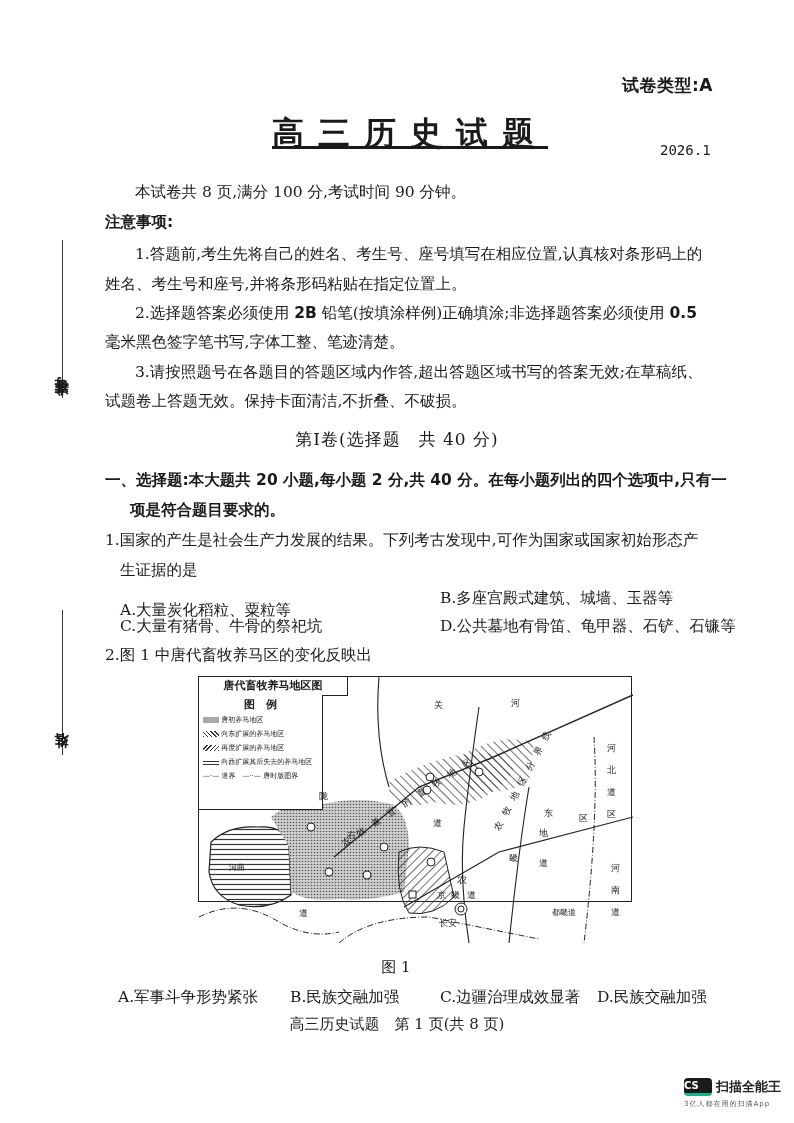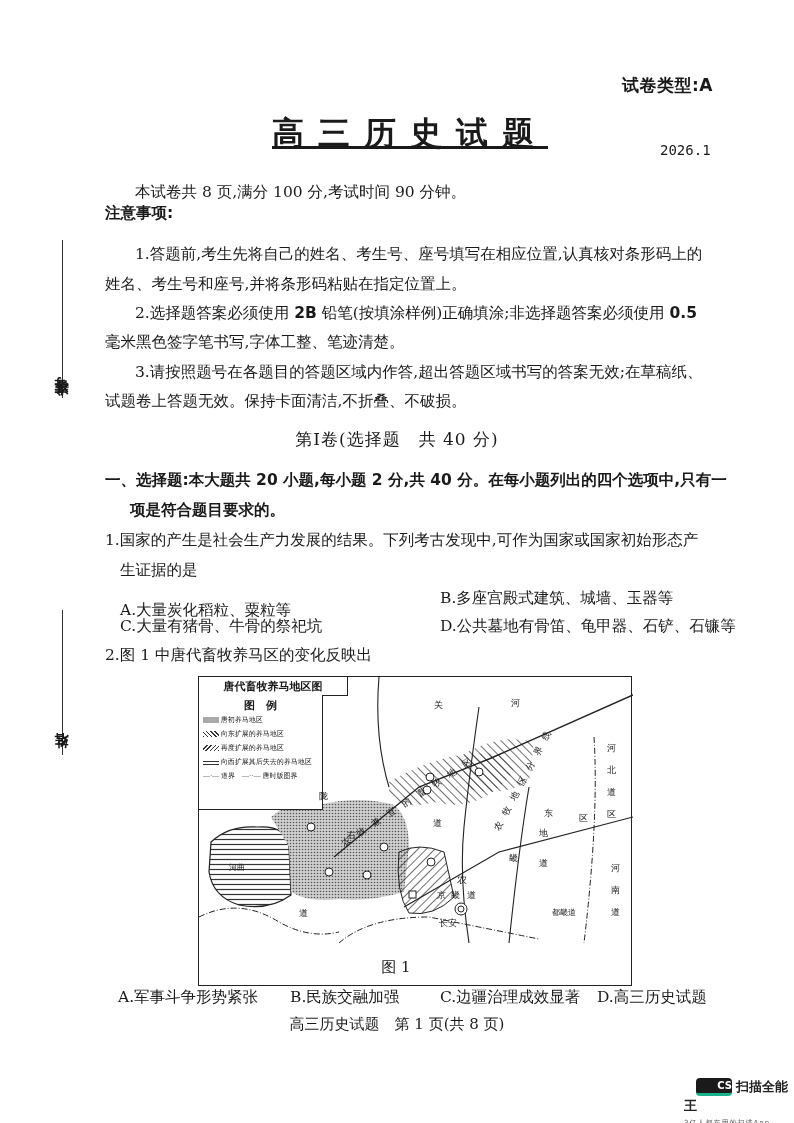--- a/index.html
+++ b/index.html
@@ -9,43 +9,43 @@
   }
   .abs { position:absolute; }
   .paper-type { left:622px; top:74px; font-size:17px; font-family:"DejaVu Sans","Liberation Sans",sans-serif; font-weight:bold; letter-spacing:0.5px; }
   .title { left:0; width:794px; top:112px; text-align:center; font-size:32px; font-weight:bold; letter-spacing:14px; padding-left:26px; box-sizing:border-box;text-decoration:underline;}
   .date { left:660px; top:142px; font-size:14px; font-family:"DejaVu Sans Mono","Liberation Mono",monospace; }
   .line { font-size:15.5px; line-height:20px; white-space:nowrap; }
   .bold { font-weight:bold; font-family:"DejaVu Sans","Liberation Sans",sans-serif; }
   .sec-title { left:0; width:794px; text-align:center; top:428px; font-size:17px; letter-spacing:1px; }
   .side-label { writing-mode:vertical-rl; transform:rotate(180deg); font-family:"DejaVu Sans","Liberation Sans",sans-serif; font-weight:bold; font-size:14px; letter-spacing:2px; }
   .side-line { width:1px; background:#333; }
-  .map { left:198px; top:676px; width:434px; height:310px; border:1.5px solid #222; box-sizing:border-box;font-family:Liberation Serif, serif; }
+  .map { left:198px; top:676px; width:434px; height:226px; border:1.5px solid #222; box-sizing:border-box; }
   .map svg { position:absolute; left:0; top:0; }
   .fig-caption { left:0; width:792px; text-align:center; top:958px; font-size:15px; }
   .footer { left:0; width:794px; text-align:center; top:1015px; font-size:15px; }
   .logo { left:684px; top:1076px; width:110px; }
-  .logo-badge { display:inline-block; width:36px; height:18px; background:#1a1a1a; border-radius:4px; color:#fff; font-size:10px; font-weight:bold; text-align:right; line-height:16px; font-family:"DejaVu Sans","Liberation Sans",sans-serif; border-bottom:3px solid #19b08c; box-sizing:border-box; vertical-align:middle;margin-left:12px;}
+  .logo-badge { display:inline-block; width:28px; height:18px; background:#1a1a1a; border-radius:4px; color:#fff; font-size:10px; font-weight:bold; text-align:left; line-height:16px; font-family:"DejaVu Sans","Liberation Sans",sans-serif; border-bottom:3px solid #19b08c; box-sizing:border-box; vertical-align:middle;}
   .logo-name { font-family:"DejaVu Sans","Liberation Sans",sans-serif; font-size:13px; font-weight:bold; vertical-align:middle; margin-left:4px; color:#222;}
   .logo-sub { font-family:"DejaVu Sans","Liberation Sans",sans-serif; font-size:7px; color:#555; letter-spacing:1px; margin-top:3px; }
 </style>
 </head>
 <body>
 
 <div class="abs paper-type">试卷类型:A</div>
 <div class="abs title">高三历史试题</div>
 <div class="abs date">2026.1</div>
 
 <div class="abs side-line" style="left:62px; top:240px; height:158px;"></div>
 <div class="abs side-label" style="left:52px; top:400px;">准考证号</div>
 <div class="abs side-line" style="left:62px; top:610px; height:145px;"></div>
 <div class="abs side-label" style="left:52px; top:756px;">姓名</div>
 
 <div class="abs line" style="left:135px; top:182px;">本试卷共 8 页,满分 100 分,考试时间 90 分钟。</div>
-<div class="abs line bold" style="left:105px; top:203px;">注意事项:</div>
+<div class="abs line bold" style="left:105px; top:212px;">注意事项:</div>
 <div class="abs line" style="left:135px; top:244px;">1.答题前,考生先将自己的姓名、考生号、座号填写在相应位置,认真核对条形码上的</div>
 <div class="abs line" style="left:105px; top:274px;">姓名、考生号和座号,并将条形码粘贴在指定位置上。</div>
 <div class="abs line" style="left:135px; top:303px;"><span>2.选择题答案必须使用 </span><span class="bold">2B</span><span> 铅笔(按填涂样例)正确填涂;非选择题答案必须使用 </span><span class="bold">0.5</span></div>
 <div class="abs line" style="left:105px; top:332px;">毫米黑色签字笔书写,字体工整、笔迹清楚。</div>
 <div class="abs line" style="left:135px; top:362px;">3.请按照题号在各题目的答题区域内作答,超出答题区域书写的答案无效;在草稿纸、</div>
 <div class="abs line" style="left:105px; top:391px;">试题卷上答题无效。保持卡面清洁,不折叠、不破损。</div>
 
 <div class="abs sec-title">第Ⅰ卷(选择题　共 40 分)</div>
 <div class="abs line bold" style="left:105px; top:470px;">一、选择题:本大题共 20 小题,每小题 2 分,共 40 分。在每小题列出的四个选项中,只有一</div>
 <div class="abs line bold" style="left:130px; top:500px;">项是符合题目要求的。</div>
@@ -138,20 +138,20 @@
   <div class="abs" style="left:345px; top:130px; font-size:9px;">东</div>
   <div class="abs" style="left:380px; top:135px; font-size:9px;">区</div>
   <div class="abs" style="left:140px; top:162px; font-size:9px; transform:rotate(-33deg); transform-origin:left top; white-space:nowrap; letter-spacing:9px;"><span>农</span><span>牧</span><span>兼</span><span>宜</span><span>的</span><span>畜</span><span>牧</span><span>地</span><span>区</span></div>
   <div class="abs" style="left:292px; top:150px; font-size:9px; transform:rotate(-62deg); transform-origin:left top; white-space:nowrap; letter-spacing:8px;"><span>农</span><span>牧</span><span>地</span><span>区</span><span>分</span><span>界</span><span>线</span></div>
 </div>
 
 <div class="abs fig-caption">图 1</div>
 <div class="abs line" style="left:118px; top:987px;">A.军事斗争形势紧张</div>
 <div class="abs line" style="left:290px; top:987px;">B.民族交融加强</div>
 <div class="abs line" style="left:440px; top:987px;">C.边疆治理成效显著</div>
-<div class="abs line" style="left:597px; top:987px;">D.高三历史试题</div>
+<div class="abs line" style="left:597px; top:987px;">D.民族交融加强</div>
 
 <div class="abs footer">高三历史试题　第 1 页(共 8 页)</div>
 
 <div class="abs logo">
   <div><span class="logo-badge">CS</span><span class="logo-name">扫描全能王</span></div>
   <div class="logo-sub">3亿人都在用的扫描App</div>
 </div>
 
 </body></html>

